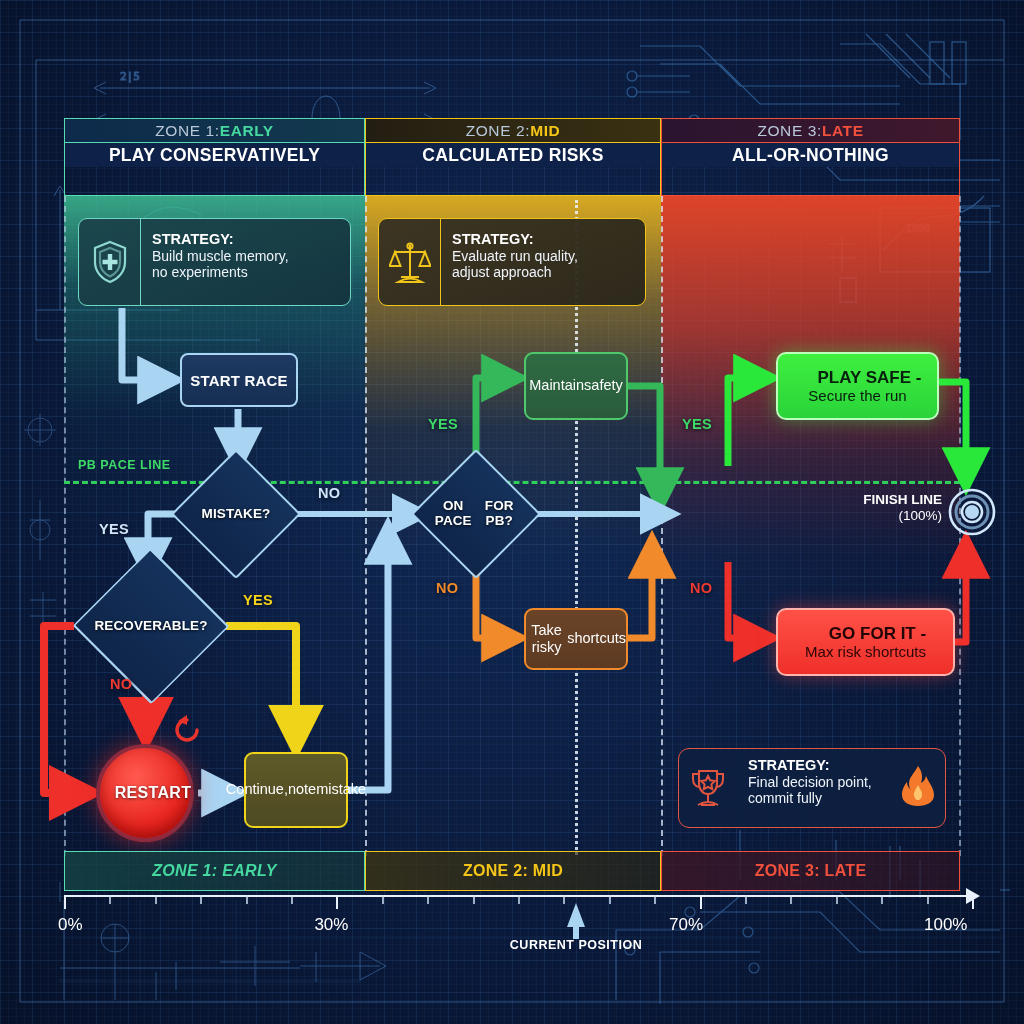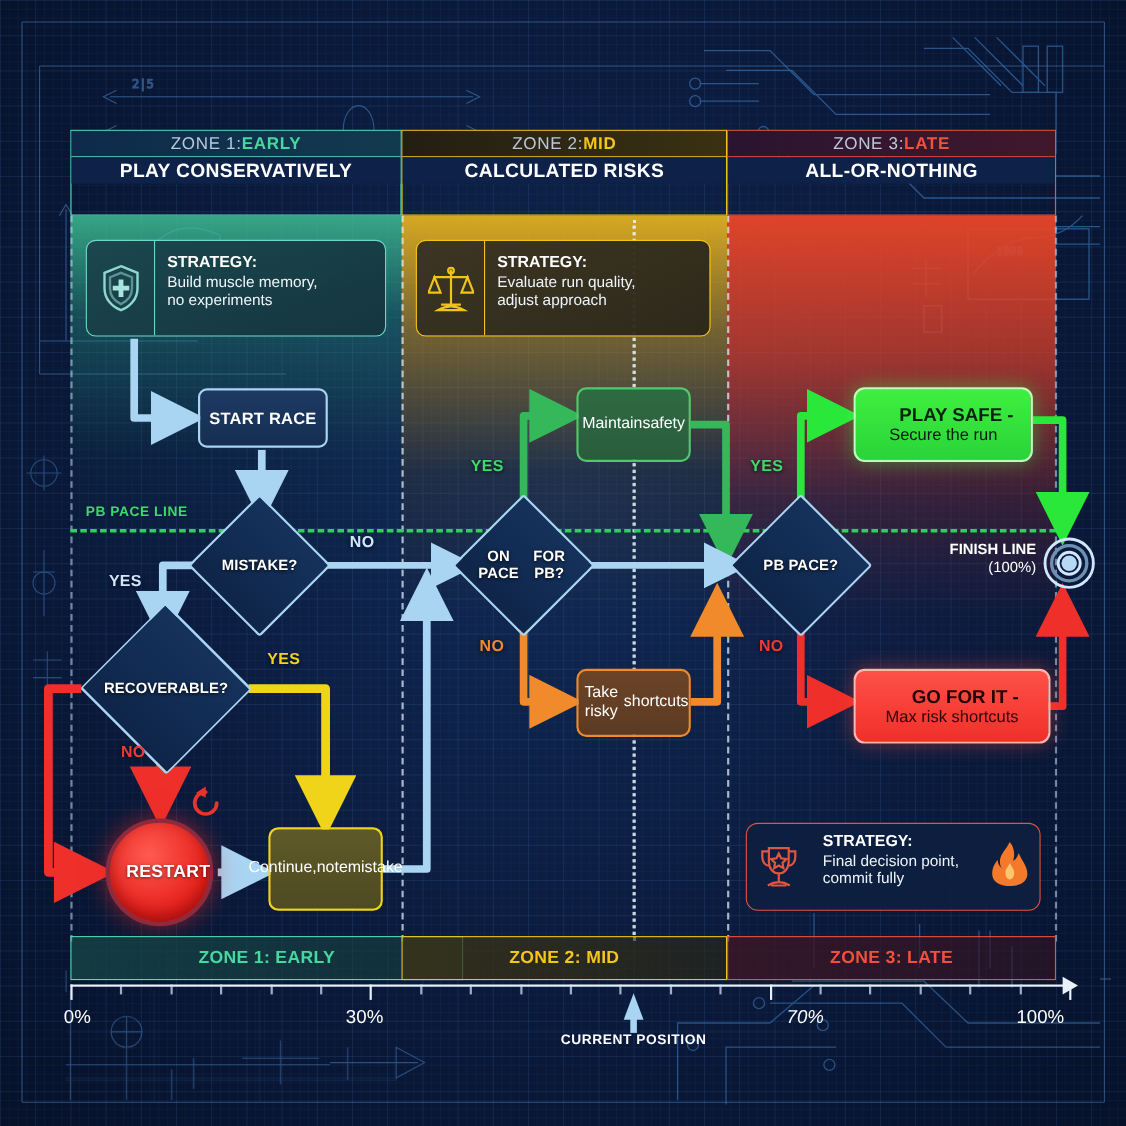--- a/index.html
+++ b/index.html
@@ -169,22 +169,22 @@
   .lb-blue{color:#cfe6fb;} .lb-yellow{color:#f5d417;}
   .lb-green{color:#3ddb66;} .lb-orange{color:#f08a2a;} .lb-red{color:#f03a30;}
   #l-yes1{left:99px;top:521px;} #l-no1{left:318px;top:485px;}
   #l-yes2{left:243px;top:592px;} #l-no2{left:110px;top:676px;}
   #l-yes3{left:428px;top:416px;} #l-no3{left:436px;top:580px;}
   #l-yes4{left:682px;top:416px;} #l-no4{left:690px;top:580px;}
 
   
   .tz{position:absolute;top:851px;height:40px;display:flex;align-items:center;
       justify-content:center;font-size:16px;font-weight:bold;letter-spacing:.3px;}
-  #tz1{left:64px;width:357px;border:1.5px solid #56ddb4;color:#45d9a0;
-     background:linear-gradient(90deg,rgba(22,72,70,.75),rgba(26,62,60,.55));}
+  #tz1{left:64px;width:301px;border:1.5px solid #56ddb4;color:#45d9a0;
+     background:linear-gradient(90deg,rgba(22,72,70,.75),rgba(26,62,60,.55));font-style:italic;}
   #tz2{left:365px;width:296px;border:1.5px solid #f0c419;color:#f5c518;
      background:linear-gradient(90deg,rgba(60,52,20,.8),rgba(44,40,18,.6));}
   #tz3{left:661px;width:299px;border:1.5px solid #f0503a;color:#f1503c;
      background:linear-gradient(90deg,rgba(62,22,36,.8),rgba(52,20,34,.6));}
 
   #axis{position:absolute;left:64px;top:895px;width:908px;height:2px;background:#e8f1fb;}
   #axis-arrow{position:absolute;left:966px;top:888px;width:0;height:0;
      border-left:14px solid #e8f1fb;border-top:8px solid transparent;
      border-bottom:8px solid transparent;}
   .tick{position:absolute;top:895px;width:2px;background:#cfe2f5;}
@@ -458,24 +458,20 @@
     <div class="dshape"></div>
     <div class="dtxt">RECOVERABLE?</div>
   </div>
   <div class="diamond" id="d-onpace">
     <div class="dshape"></div>
     <div class="dtxt nl">
         <div>ON PACE</div>
         <div>FOR PB?</div>
       </div>
   </div>
-  <div class="diamond" id="d-pbpace">
-    <div class="dshape"></div>
-    <div class="dtxt">PB PACE?</div>
-  </div>
 
   <div class="outcome" id="play-safe">
     <div class="l1">PLAY SAFE -</div>
     <div class="l2">Secure the run</div>
   </div>
   <div class="outcome" id="go-for-it">
     <div class="l1">GO FOR IT -</div>
     <div class="l2">Max risk shortcuts</div>
   </div>
 
@@ -536,21 +532,21 @@
       <div class="tick minor" style="left: 745px;"></div>
       <div class="tick minor" style="left: 790.4px;"></div>
       <div class="tick minor" style="left: 835.8px;"></div>
       <div class="tick minor" style="left: 881.2px;"></div>
       <div class="tick minor" style="left: 926.6px;"></div>
       <div class="tick major" style="left: 972px;"></div>
     </div>
   <div id="pcts">
       <div class="ptick" style="left: 58px;">0%</div>
       <div class="ptick" style="left: 314.4px;">30%</div>
-      <div class="ptick" style="left: 715px; font-style: italic;">70%</div>
+      <div class="ptick" style="left: 669px;">70%</div>
       <div class="ptick" style="left: 924px;">100%</div>
     </div>
 
   <div id="cur-arrow"></div>
   <div id="cur-stem"></div>
   <div id="cur-label">CURRENT POSITION</div>
 
 </div>
 
 </body></html>

